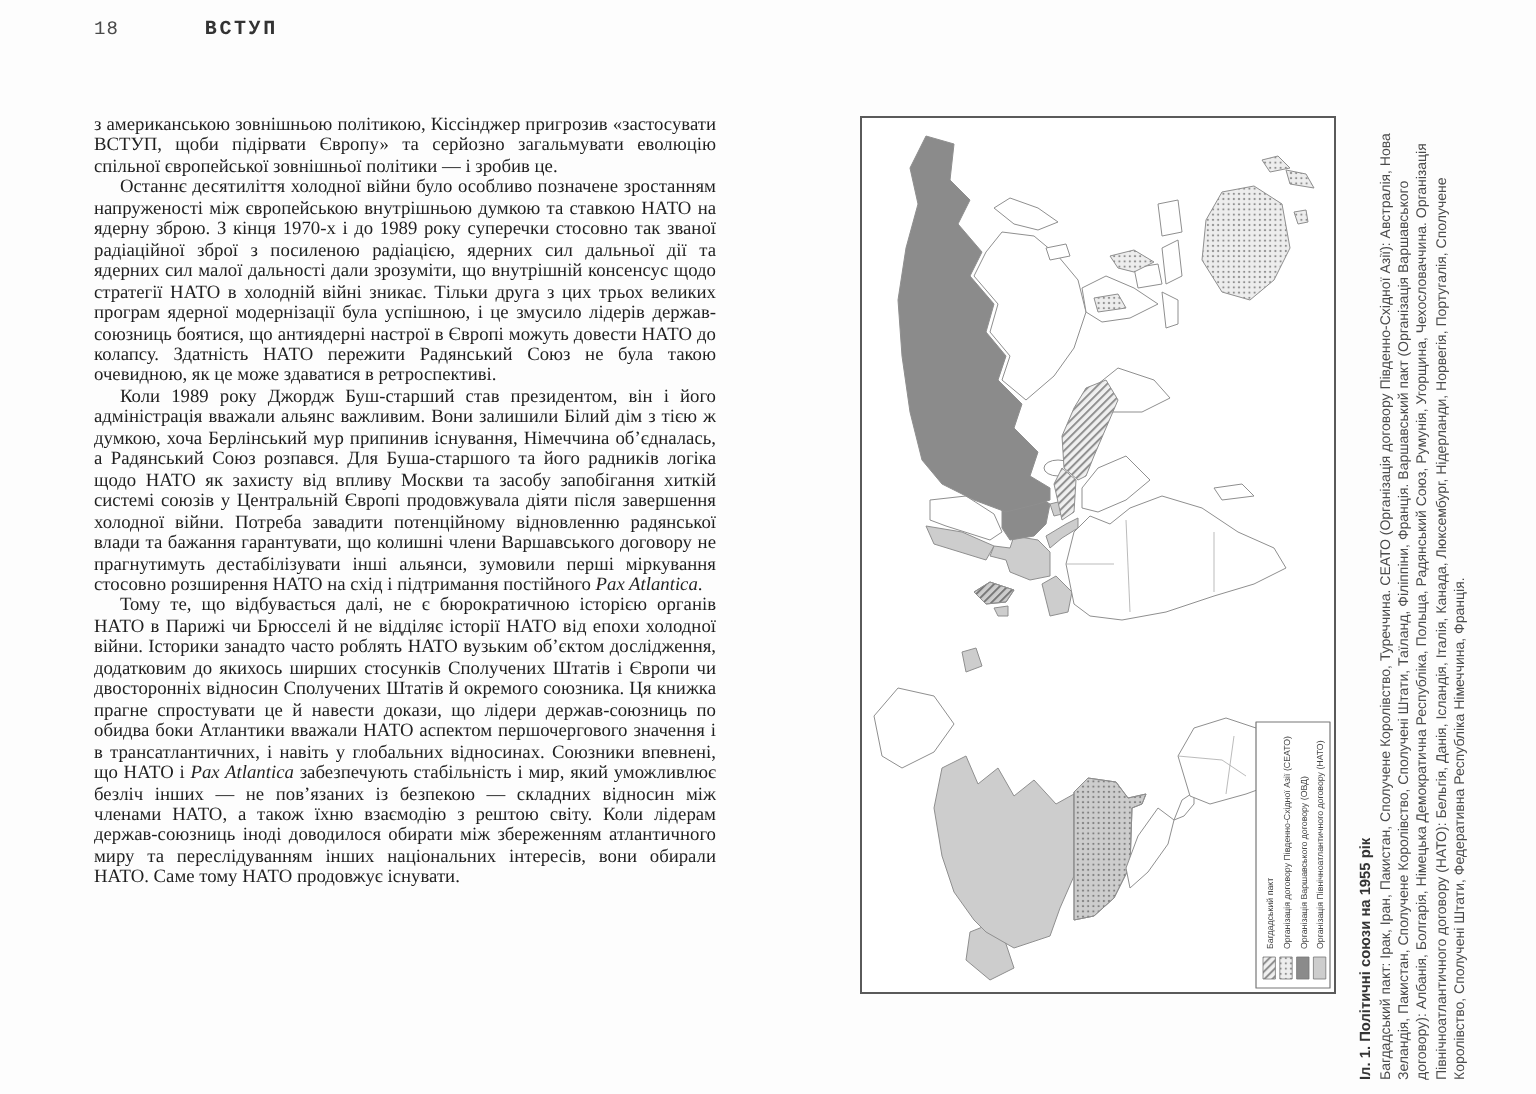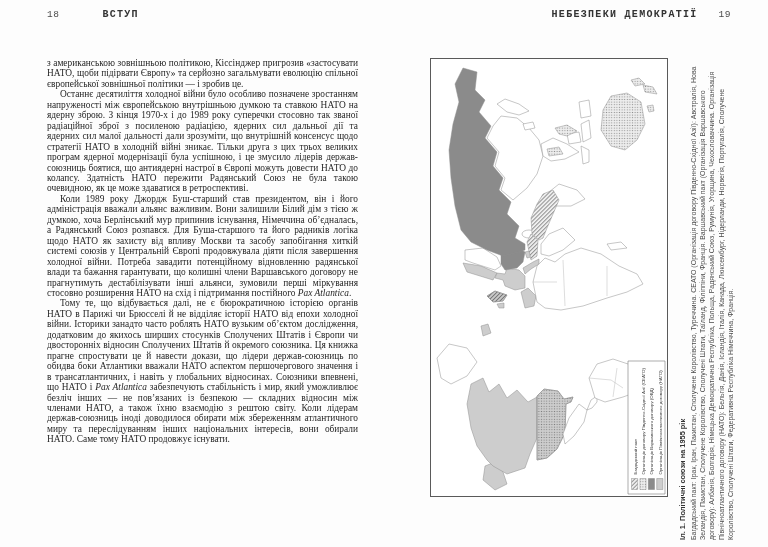--- a/index.html
+++ b/index.html
@@ -43,32 +43,28 @@
 </style>
 </head>
 <body>
 
 <div class="page page-left">
   <div class="runhead runhead-left">
     <span class="pagenum">18</span>
     <span class="running-title">ВСТУП</span>
   </div>
   <div class="body-text" id="body-text">
-      <p class=""><span>з американською зовнішньою політикою, Кіссінджер пригрозив «застосувати НАТО, щоби підірвати Європу» та серйозно загальмувати еволюцію спільної європейської зовнішньої політики — і зробив це.</span></p>
+      <p class=""><span>з американською зовнішньою політикою, Кіссінджер пригрозив «застосувати ВСТУП, щоби підірвати Європу» та серйозно загальмувати еволюцію спільної європейської зовнішньої політики — і зробив це.</span></p>
       <p class="ind"><span>Останнє десятиліття холодної війни було особливо позначене зростанням напруженості між європейською внутрішньою думкою та ставкою НАТО на ядерну зброю. З кінця 1970-х і до 1989 року суперечки стосовно так званої радіаційної зброї з посиленою радіацією, ядерних сил дальньої дії та ядерних сил малої дальності дали зрозуміти, що внутрішній консенсус щодо стратегії НАТО в холодній війні зникає. Тільки друга з цих трьох великих програм ядерної модернізації була успішною, і це змусило лідерів держав-союзниць боятися, що антиядерні настрої в Європі можуть довести НАТО до колапсу. Здатність НАТО пережити Радянський Союз не була такою очевидною, як це може здаватися в ретроспективі.</span></p>
       <p class="ind"><span>Коли 1989 року Джордж Буш-старший став президентом, він і його адміністрація вважали альянс важливим. Вони залишили Білий дім з тією ж думкою, хоча Берлінський мур припинив існування, Німеччина об’єдналась, а Радянський Союз розпався. Для Буша-старшого та його радників логіка щодо НАТО як захисту від впливу Москви та засобу запобігання хиткій системі союзів у Центральній Європі продовжувала діяти після завершення холодної війни. Потреба завадити потенційному відновленню радянської влади та бажання гарантувати, що колишні члени Варшавського договору не прагнутимуть дестабілізувати інші альянси, зумовили перші міркування стосовно розширення НАТО на схід і підтримання постійного </span><i>Pax Atlantica</i><span>.</span></p>
       <p class="ind"><span>Тому те, що відбувається далі, не є бюрократичною історією органів НАТО в Парижі чи Брюсселі й не відділяє історії НАТО від епохи холодної війни. Історики занадто часто роблять НАТО вузьким об’єктом дослідження, додатковим до якихось ширших стосунків Сполучених Штатів і Європи чи двосторонніх відносин Сполучених Штатів й окремого союзника. Ця книжка прагне спростувати це й навести докази, що лідери держав-союзниць по обидва боки Атлантики вважали НАТО аспектом першочергового значення і в трансатлантичних, і навіть у глобальних відносинах. Союзники впевнені, що НАТО і </span><i>Pax Atlantica</i><span> забезпечують стабільність і мир, який уможливлює безліч інших — не пов’язаних із безпекою — складних відносин між членами НАТО, а також їхню взаємодію з рештою світу. Коли лідерам держав-союзниць іноді доводилося обирати між збереженням атлантичного миру та переслідуванням інших національних інтересів, вони обирали НАТО. Саме тому НАТО продовжує існувати.</span></p>
     </div>
 </div>
 
 <div class="page page-right">
-  <div class="runhead runhead-right">
-    <span class="running-title">НЕБЕЗПЕКИ ДЕМОКРАТІЇ</span>
-    <span class="pagenum">19</span>
-  </div>
 
   <figure class="map-figure">
     <svg width="236" height="437" viewBox="0 0 236 437" xmlns="http://www.w3.org/2000/svg">
       <defs>
         <pattern id="pat-dots" width="2.6" height="2.6" patternUnits="userSpaceOnUse">
           <rect width="2.6" height="2.6" fill="#ededed"></rect>
             <circle cx="1.3" cy="1.3" r="0.55" fill="#8f8f8f"></circle>
         </pattern>
         <pattern id="pat-dots-t" width="2.6" height="2.6" patternUnits="userSpaceOnUse">
           <circle cx="1.3" cy="1.3" r="0.55" fill="#7f7f7f"></circle>

